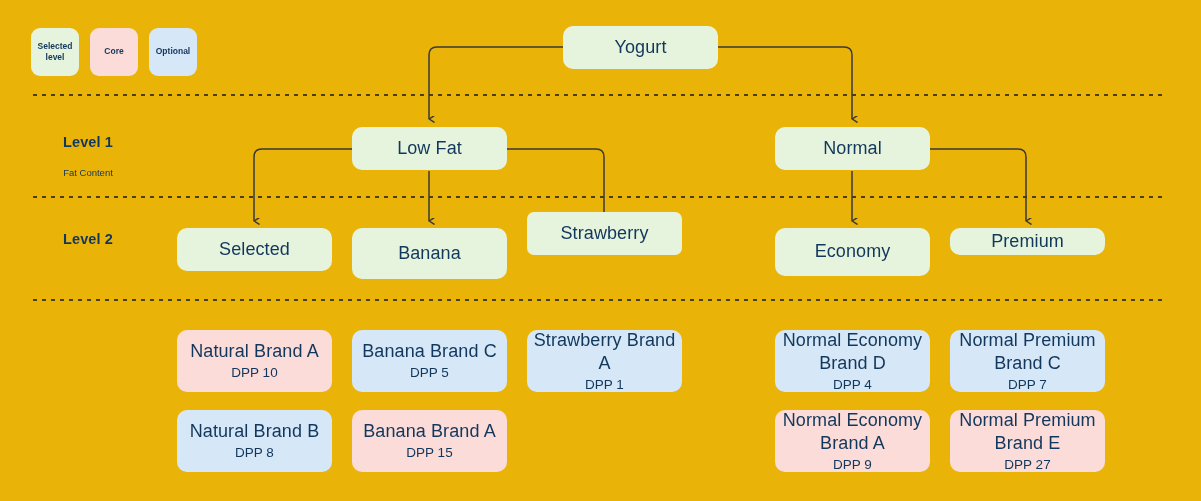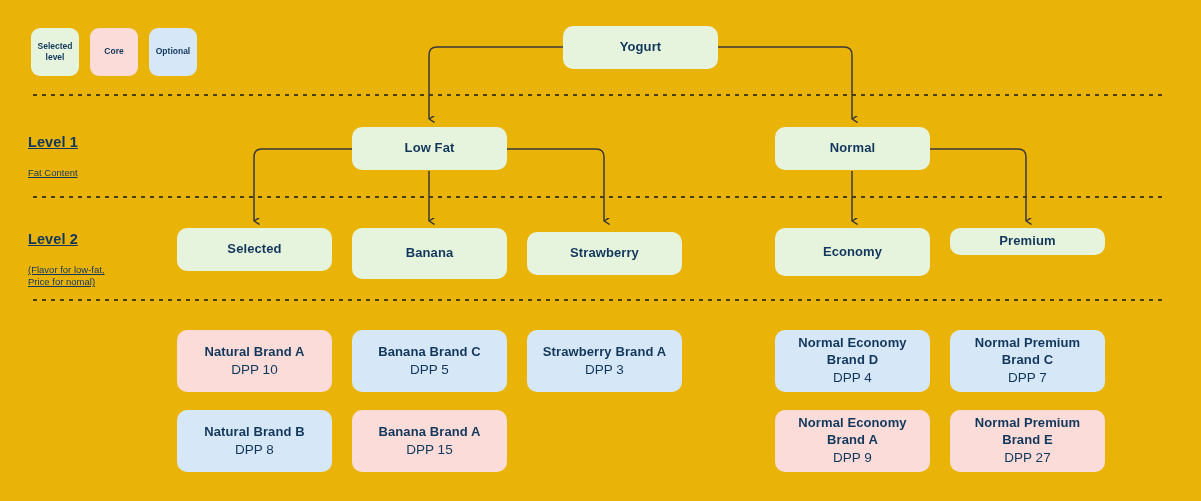--- a/index.html
+++ b/index.html
@@ -24,22 +24,22 @@
     display: flex;
     flex-direction: column;
     align-items: center;
     justify-content: center;
     text-align: center;
     color: #12375c;
     box-sizing: border-box;
     line-height: 1.28;
   }
   .node .title {
-    font-weight: bold;
-    font-size: 13px;
+    font-weight: normal;
+    font-size: 18px;
     letter-spacing: 0.1px;
   }
   .node .sub {
     font-weight: normal;
     font-size: 13.5px;
     margin-top: 1px;
   }
   .c-green  { background: #e6f4dd; }
   .c-pink   { background: #fbdcd8; }
   .c-blue   { background: #d6e7f7; }
@@ -55,22 +55,22 @@
     color: #12375c;
     font-size: 8.5px;
     font-weight: bold;
     line-height: 1.35;
     box-sizing: border-box;
   }
 
   
   .level-label {
     position: absolute;
+    text-align: center;
     color: #12375c;
-    text-decoration: underline;
   }
   .level-label .lv-title {
     font-size: 14.5px;
     font-weight: bold;
     letter-spacing: 0.1px;
   }
   .level-label .lv-sub {
     font-size: 9.5px;
     font-weight: normal;
     margin-top: 17px;
@@ -136,62 +136,60 @@
   <div class="legend-box c-blue" style="left:149px; top:28px; width:48px; height:48px;">
     <span>Optional</span>
   </div>
 
   <div class="level-label" style="left:28px; top:134px; width:120px;">
     <div class="lv-title">Level 1</div>
     <div class="lv-sub">Fat Content</div>
   </div>
   <div class="level-label" style="left:28px; top:231px; width:120px;">
     <div class="lv-title">Level 2</div>
-    <div class="lv-sub" style="white-space:pre-line;">(Flavor for low-fat,
-Price for nomal)</div>
   </div>
 
   <div class="node c-green" style="left:563px; top:26px; width:155px; height:43px;">
     <span class="title">Yogurt</span>
   </div>
 
   <div class="node c-green" style="left:352px; top:127px; width:155px; height:43px;">
     <span class="title">Low Fat</span>
   </div>
   <div class="node c-green" style="left:775px; top:127px; width:155px; height:43px;">
     <span class="title">Normal</span>
   </div>
 
   <div class="node c-green" style="left:177px; top:228px; width:155px; height:43px;">
     <span class="title">Selected</span>
   </div>
   <div class="node c-green" style="left:352px; top:228px; width:155px; height:51px;">
     <span class="title">Banana</span>
   </div>
-  <div class="node c-green" style="left:527px; top:232px; width:155px; height:43px;">
+  <div class="node c-green" style="left:527px; top:212px; width:155px; height:43px;border-radius:7px;">
     <span class="title">Strawberry</span>
   </div>
   <div class="node c-green" style="left:775px; top:228px; width:155px; height:48px;">
     <span class="title">Economy</span>
   </div>
   <div class="node c-green" style="left:950px; top:228px; width:155px; height:27px;">
     <span class="title">Premium</span>
   </div>
 
   <div class="node c-pink" style="left:177px; top:330px; width:155px; height:62px;text-align:right;">
     <span class="title" style="white-space:pre-line;">Natural Brand A</span>
     <span class="sub">DPP 10</span>
   </div>
   <div class="node c-blue" style="left:352px; top:330px; width:155px; height:62px;align-items:center;">
     <span class="title" style="white-space:pre-line;">Banana Brand C</span>
     <span class="sub">DPP 5</span>
   </div>
   <div class="node c-blue" style="left:527px; top:330px; width:155px; height:62px;">
     <span class="title" style="white-space:pre-line;">Strawberry Brand A</span>
-    <span class="sub">DPP 3</span>
+    <span class="sub">DPP 1</span>
   </div>
   <div class="node c-blue" style="left:775px; top:330px; width:155px; height:62px;">
     <span class="title" style="white-space:pre-line;">Normal Economy
 Brand D</span>
     <span class="sub">DPP 4</span>
   </div>
   <div class="node c-blue" style="left:950px; top:330px; width:155px; height:62px;">
     <span class="title" style="white-space:pre-line;">Normal Premium
 Brand C</span>
     <span class="sub">DPP 7</span>

